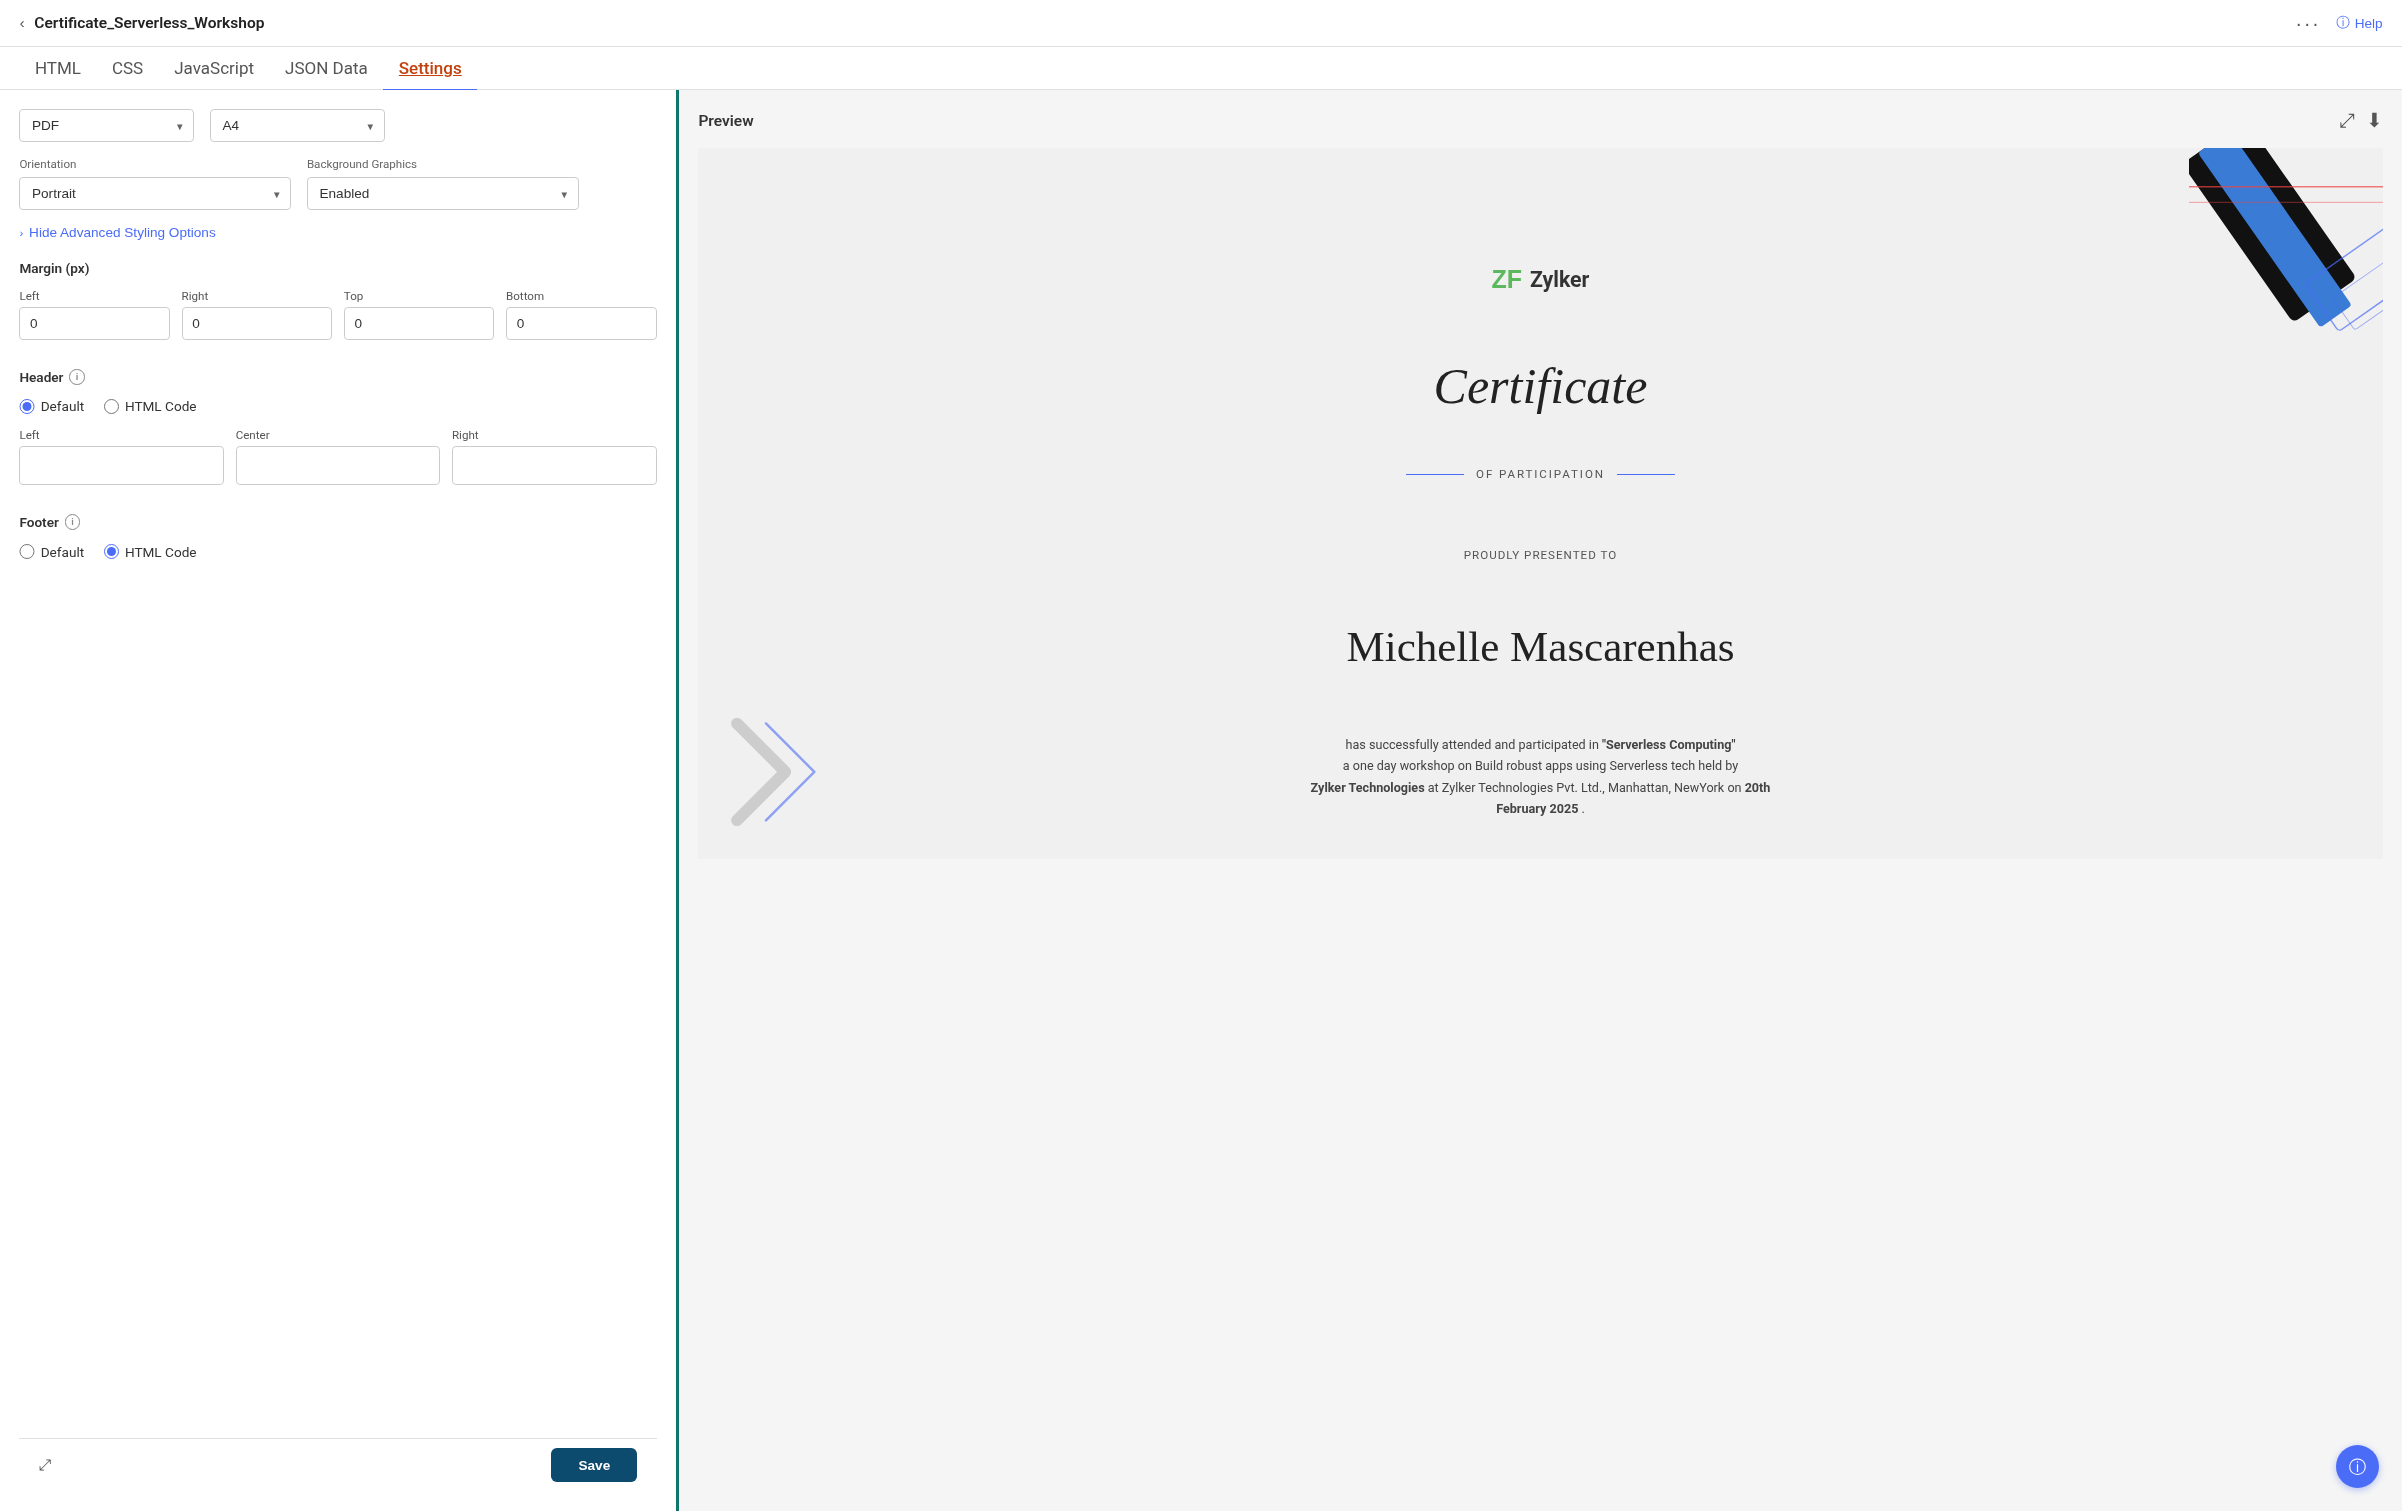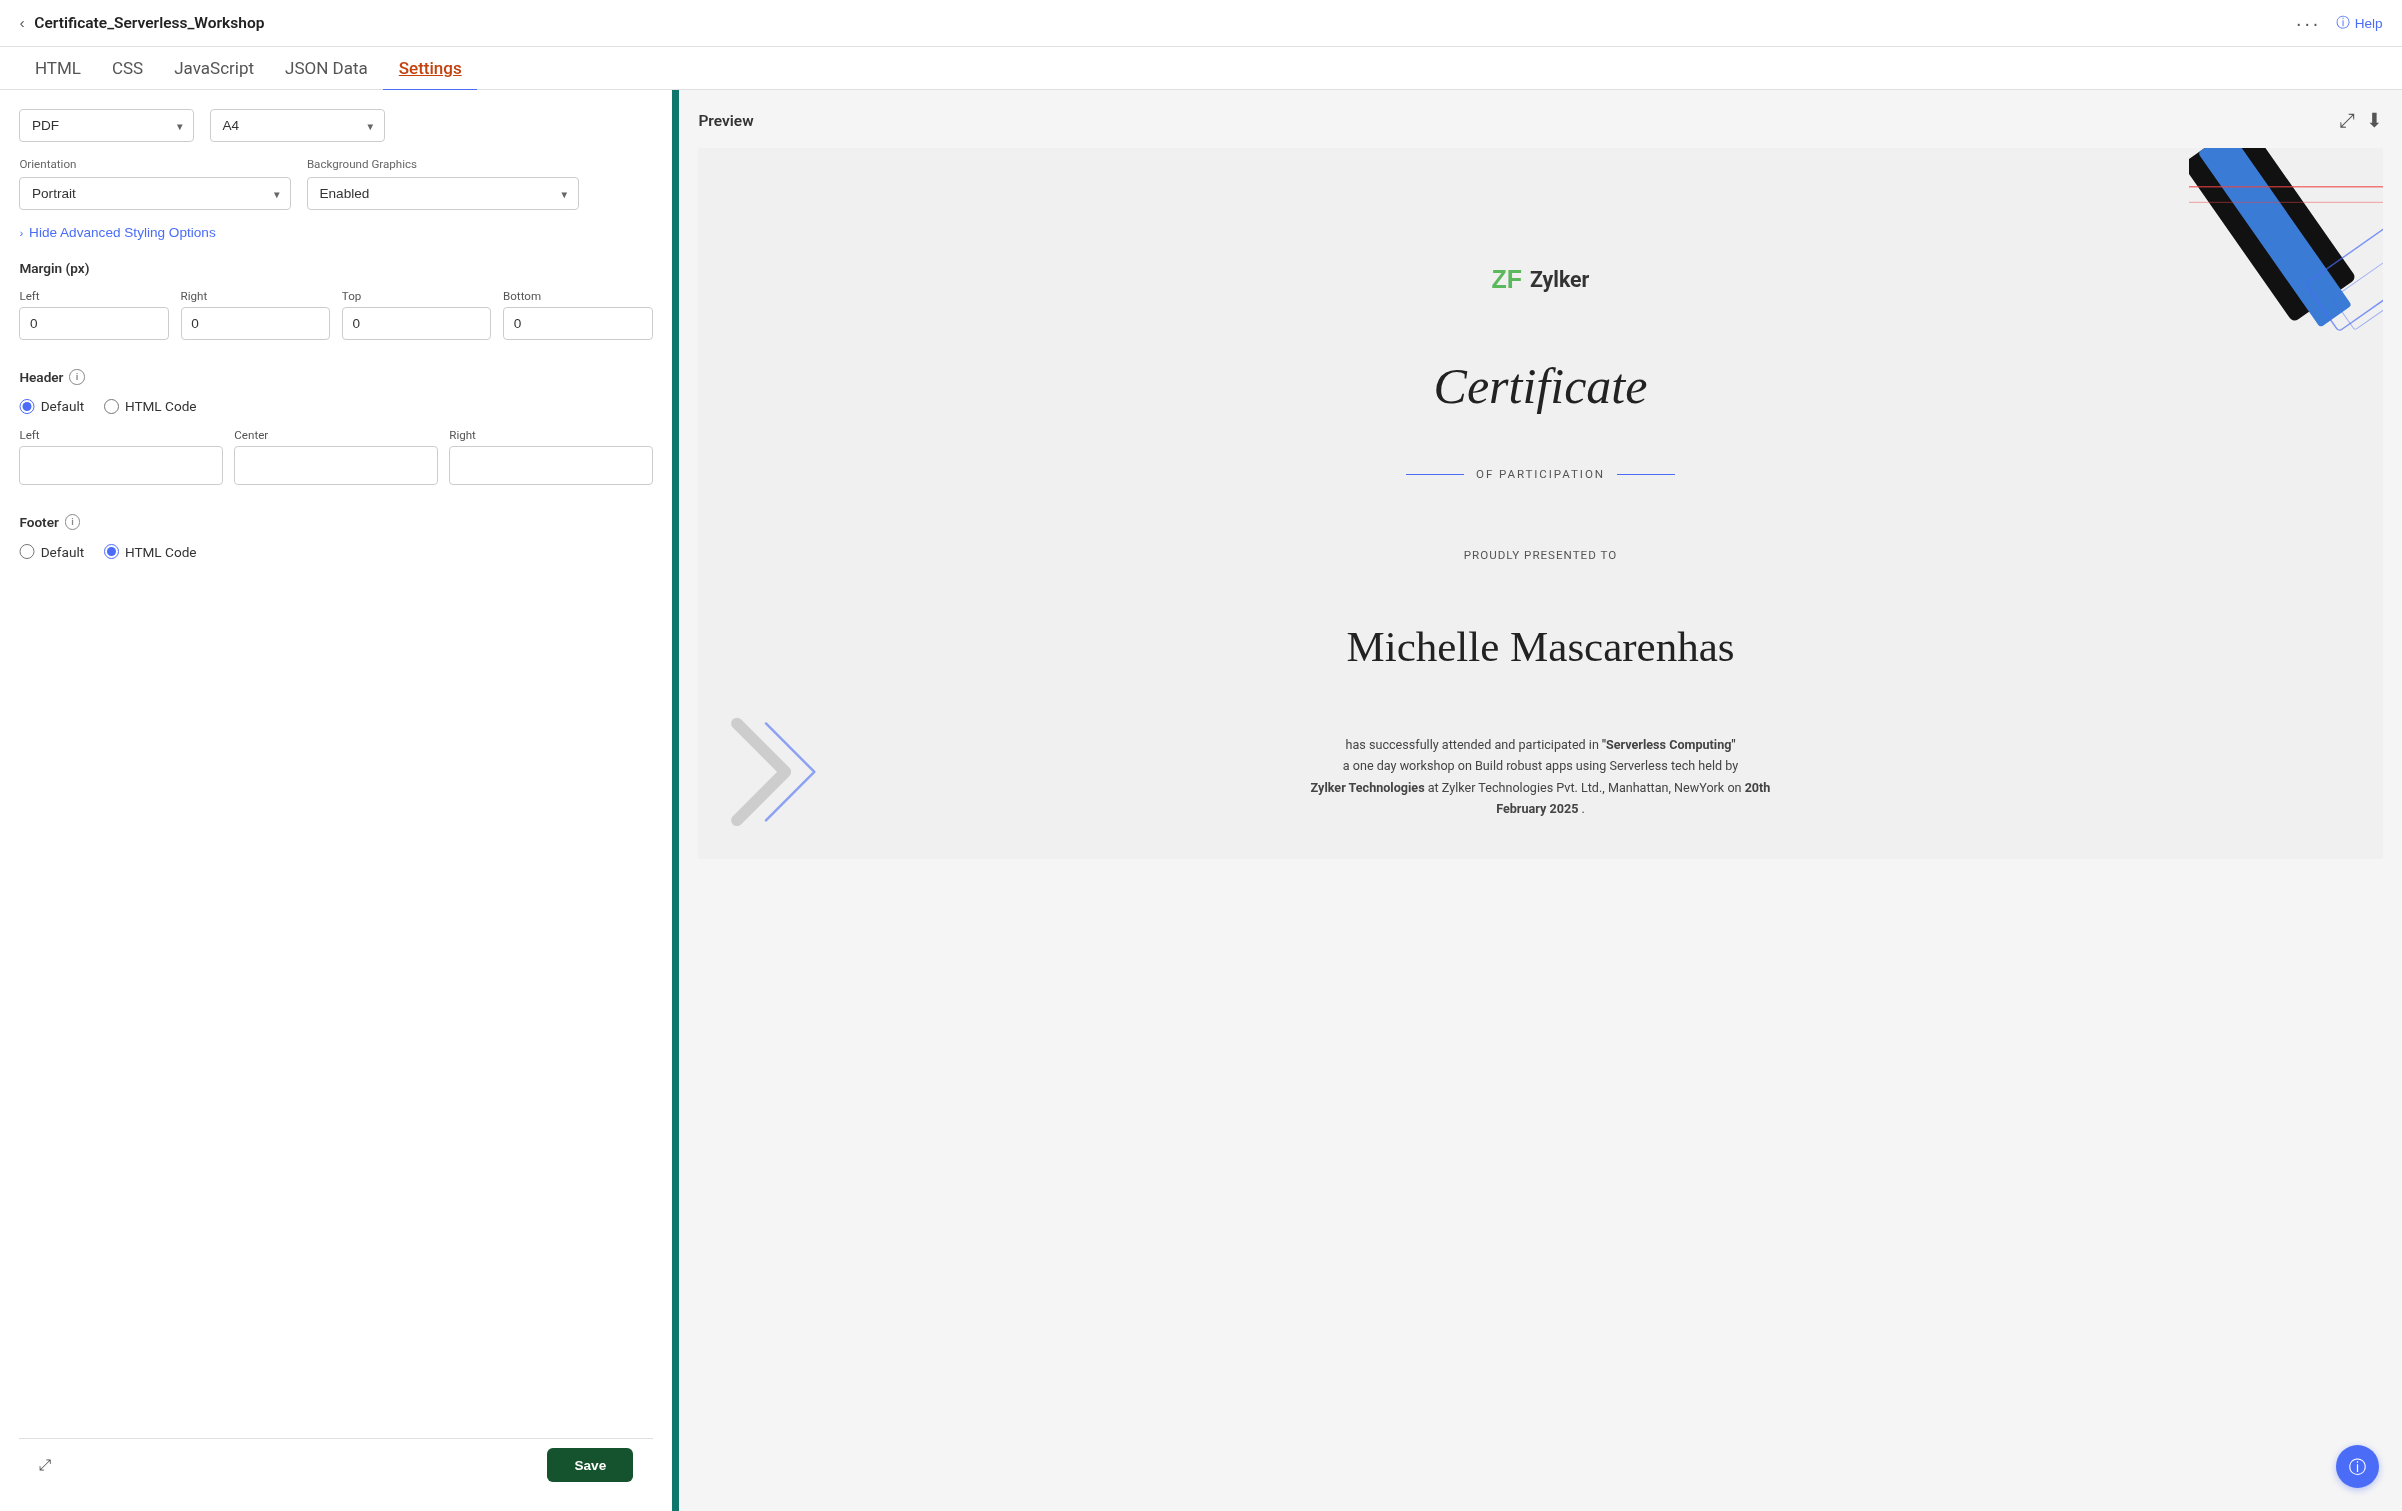--- a/index.html
+++ b/index.html
@@ -18,21 +18,21 @@
 
     
     .tabs-bar { display: flex; align-items: center; padding: 0 19.4px; border-bottom: 1px solid #e0e0e0; background: #fff; height: 43px; }
     .tab { padding: 11.6px 15.5px; cursor: pointer; font-size: 17px; color: #555; border-bottom: 1.9px solid transparent; text-decoration: none; }
     .tab.active { color: #c2410c; border-bottom: 1.9px solid #4a6cf7; font-weight: 500; text-decoration: underline; }
 
     
     .main-content { display: flex; flex: 1; overflow: hidden; }
 
     
-    .left-panel { width: 679px; min-width: 679px; border-right: 7px solid #0f766e; overflow-y: auto; padding: 19.4px; background: #fff; display: flex; flex-direction: column; }
+    .left-panel { width: 679px; min-width: 679px; border-right: 3px solid #0f766e; overflow-y: auto; padding: 19.4px; background: #fff; display: flex; flex-direction: column; }
 
     
     .form-row { display: flex; gap: 15.5px; margin-bottom: 15.5px; }
     .form-group { display: flex; flex-direction: column; gap: 5.8px; }
     .form-group label { font-size: 11.6px; color: #666; }
 
     .select-wrapper { position: relative; display: inline-block; }
     .select-wrapper select { appearance: none; -webkit-appearance: none; background: #fff; border: 1px solid #ccc; border-radius: 3.9px; padding: 7.8px 31px 7.8px 11.6px; font-size: 13.6px; color: #333; cursor: pointer; min-width: 175px; }
     .select-wrapper::after { content: '▼'; position: absolute; right: 9.7px; top: 50%; transform: translateY(-50%); font-size: 9.7px; color: #666; pointer-events: none; }
 
@@ -58,21 +58,21 @@
 
     
     .hf-grid { display: grid; grid-template-columns: repeat(3, 1fr); gap: 11.6px; }
     .hf-field { display: flex; flex-direction: column; gap: 3.9px; }
     .hf-field label { font-size: 11.6px; color: #555; }
     .hf-field input { border: 1px solid #ccc; border-radius: 3.9px; padding: 7.8px 9.7px; font-size: 13.6px; color: #333; width: 100%; height: 39px; }
 
     
     .bottom-bar { display: flex; align-items: center; justify-content: space-between; padding: 11.6px 19.4px; border-top: 1px solid #e0e0e0; background: #fff; height: 54px; }
     .expand-btn { background: none; border: none; cursor: pointer; color: #555; font-size: 15.5px; }
-    .save-btn { background: #14532d; color: #fff; border: none; border-radius: 5.8px; padding: 9.7px 27px; font-size: 13.6px; font-weight: 600; cursor: pointer; }
+    .save-btn { background: #0c4a6e; color: #fff; border: none; border-radius: 5.8px; padding: 9.7px 27px; font-size: 13.6px; font-weight: 600; cursor: pointer; }
 
     
     .right-panel { flex: 1; padding: 19.4px; overflow-y: auto; background: #f5f5f5; }
     .preview-header { display: flex; align-items: center; justify-content: space-between; margin-bottom: 15.5px; }
     .preview-title { font-size: 15.5px; font-weight: 600; color: #333; }
     .preview-actions { display: flex; gap: 11.6px; }
     .preview-action-btn { background: none; border: none; cursor: pointer; color: #555; font-size: 19.4px; }
 
     
     .certificate-container { background: #e8e8e8; border-radius: 3.9px; overflow: hidden; position: relative; min-height: 660px; }

